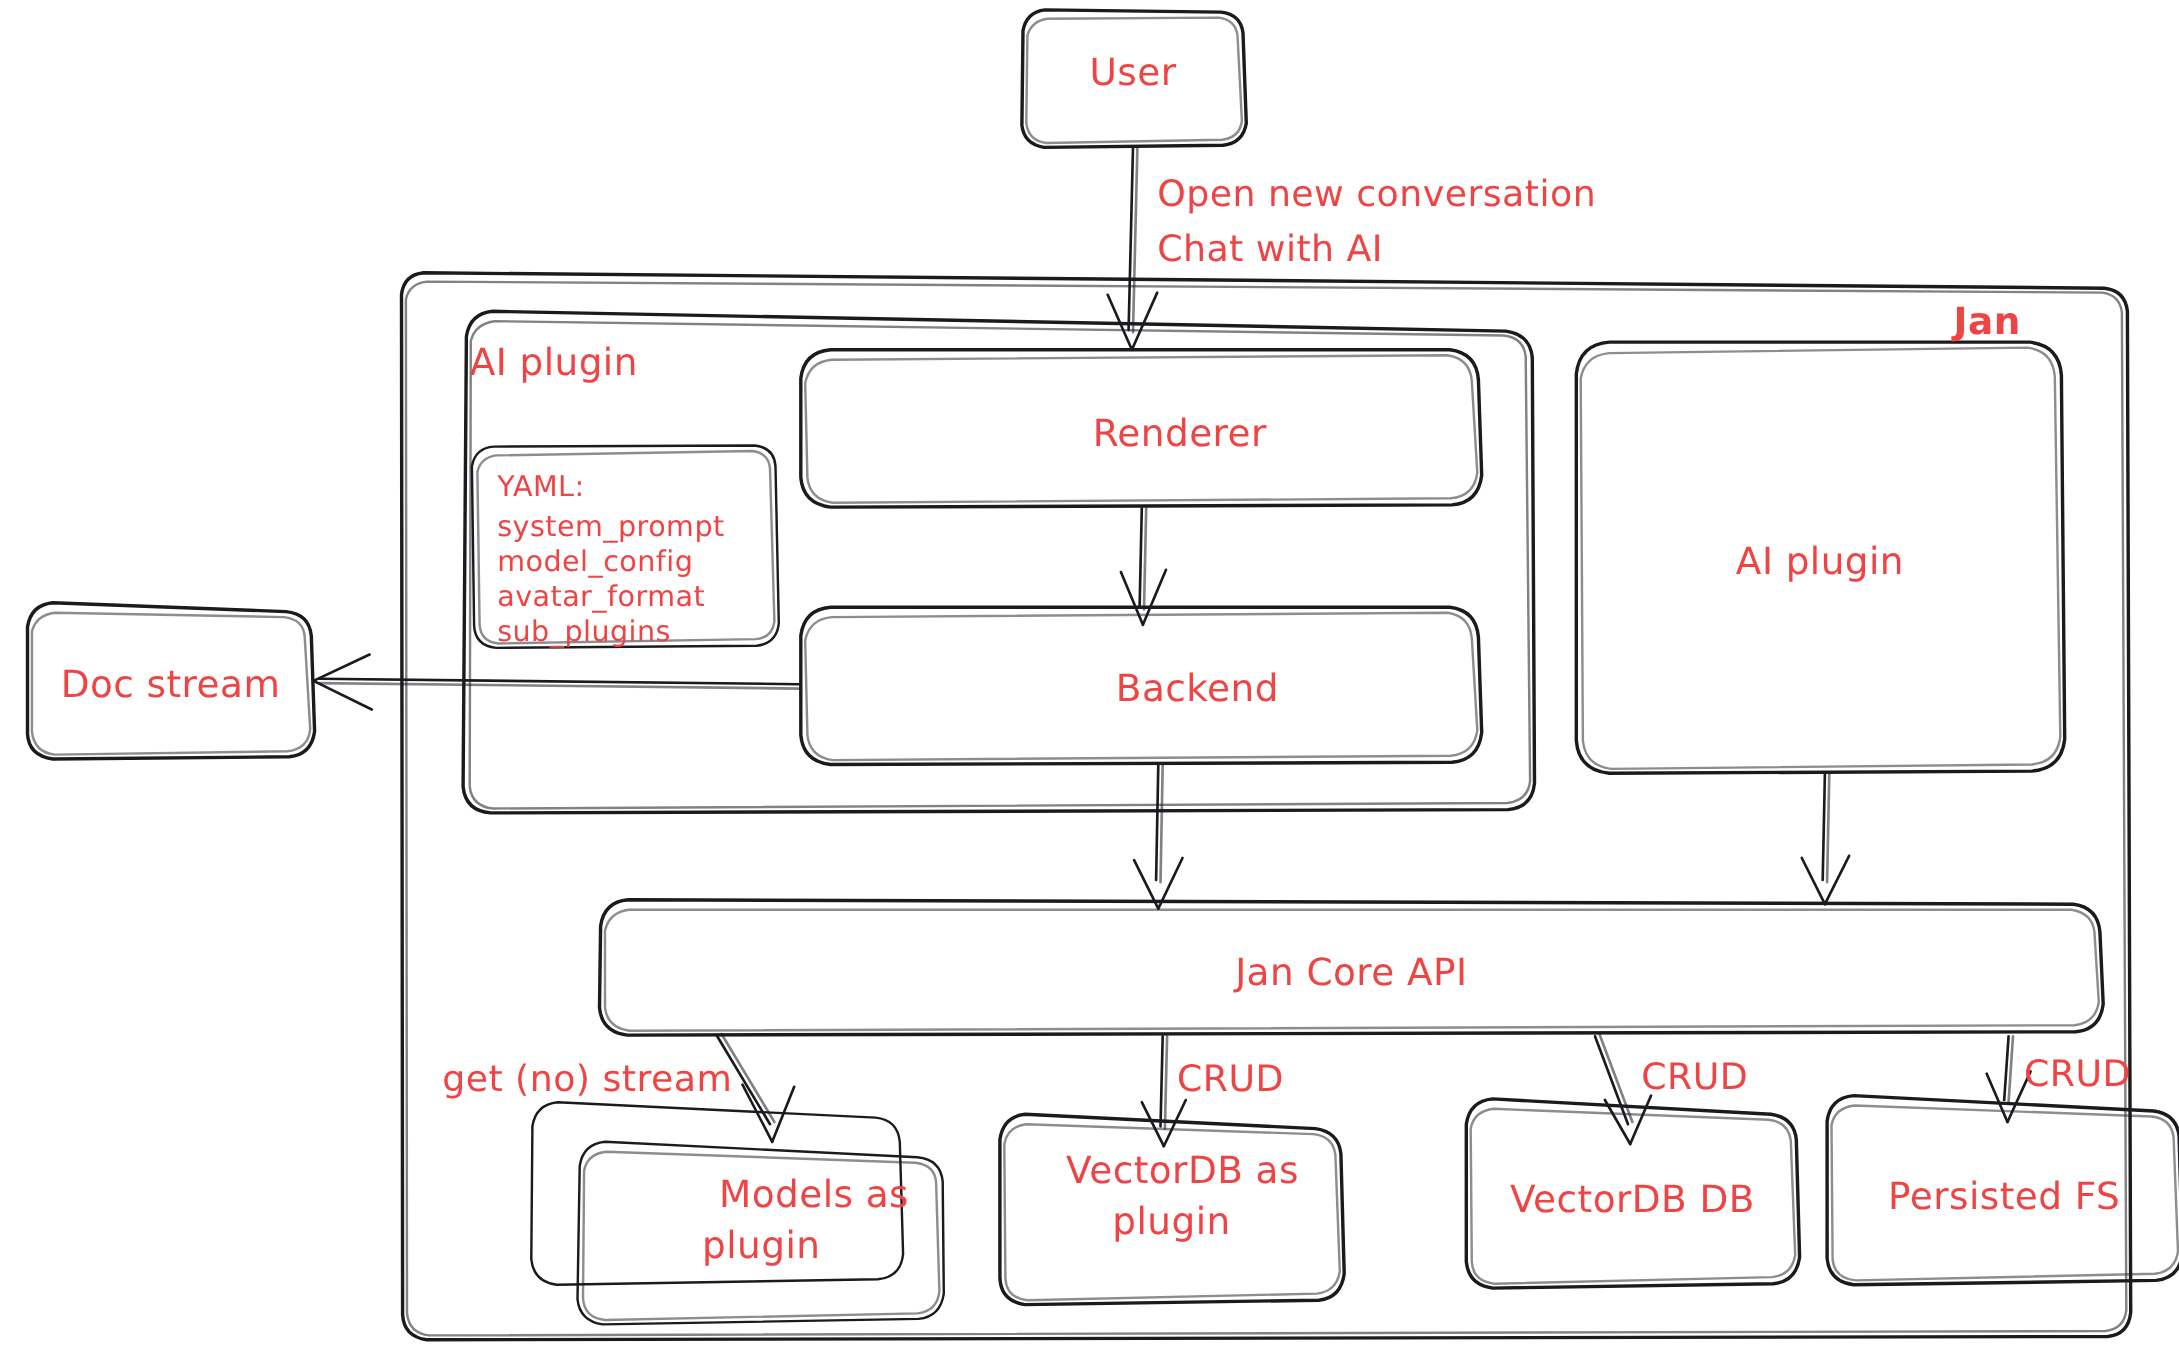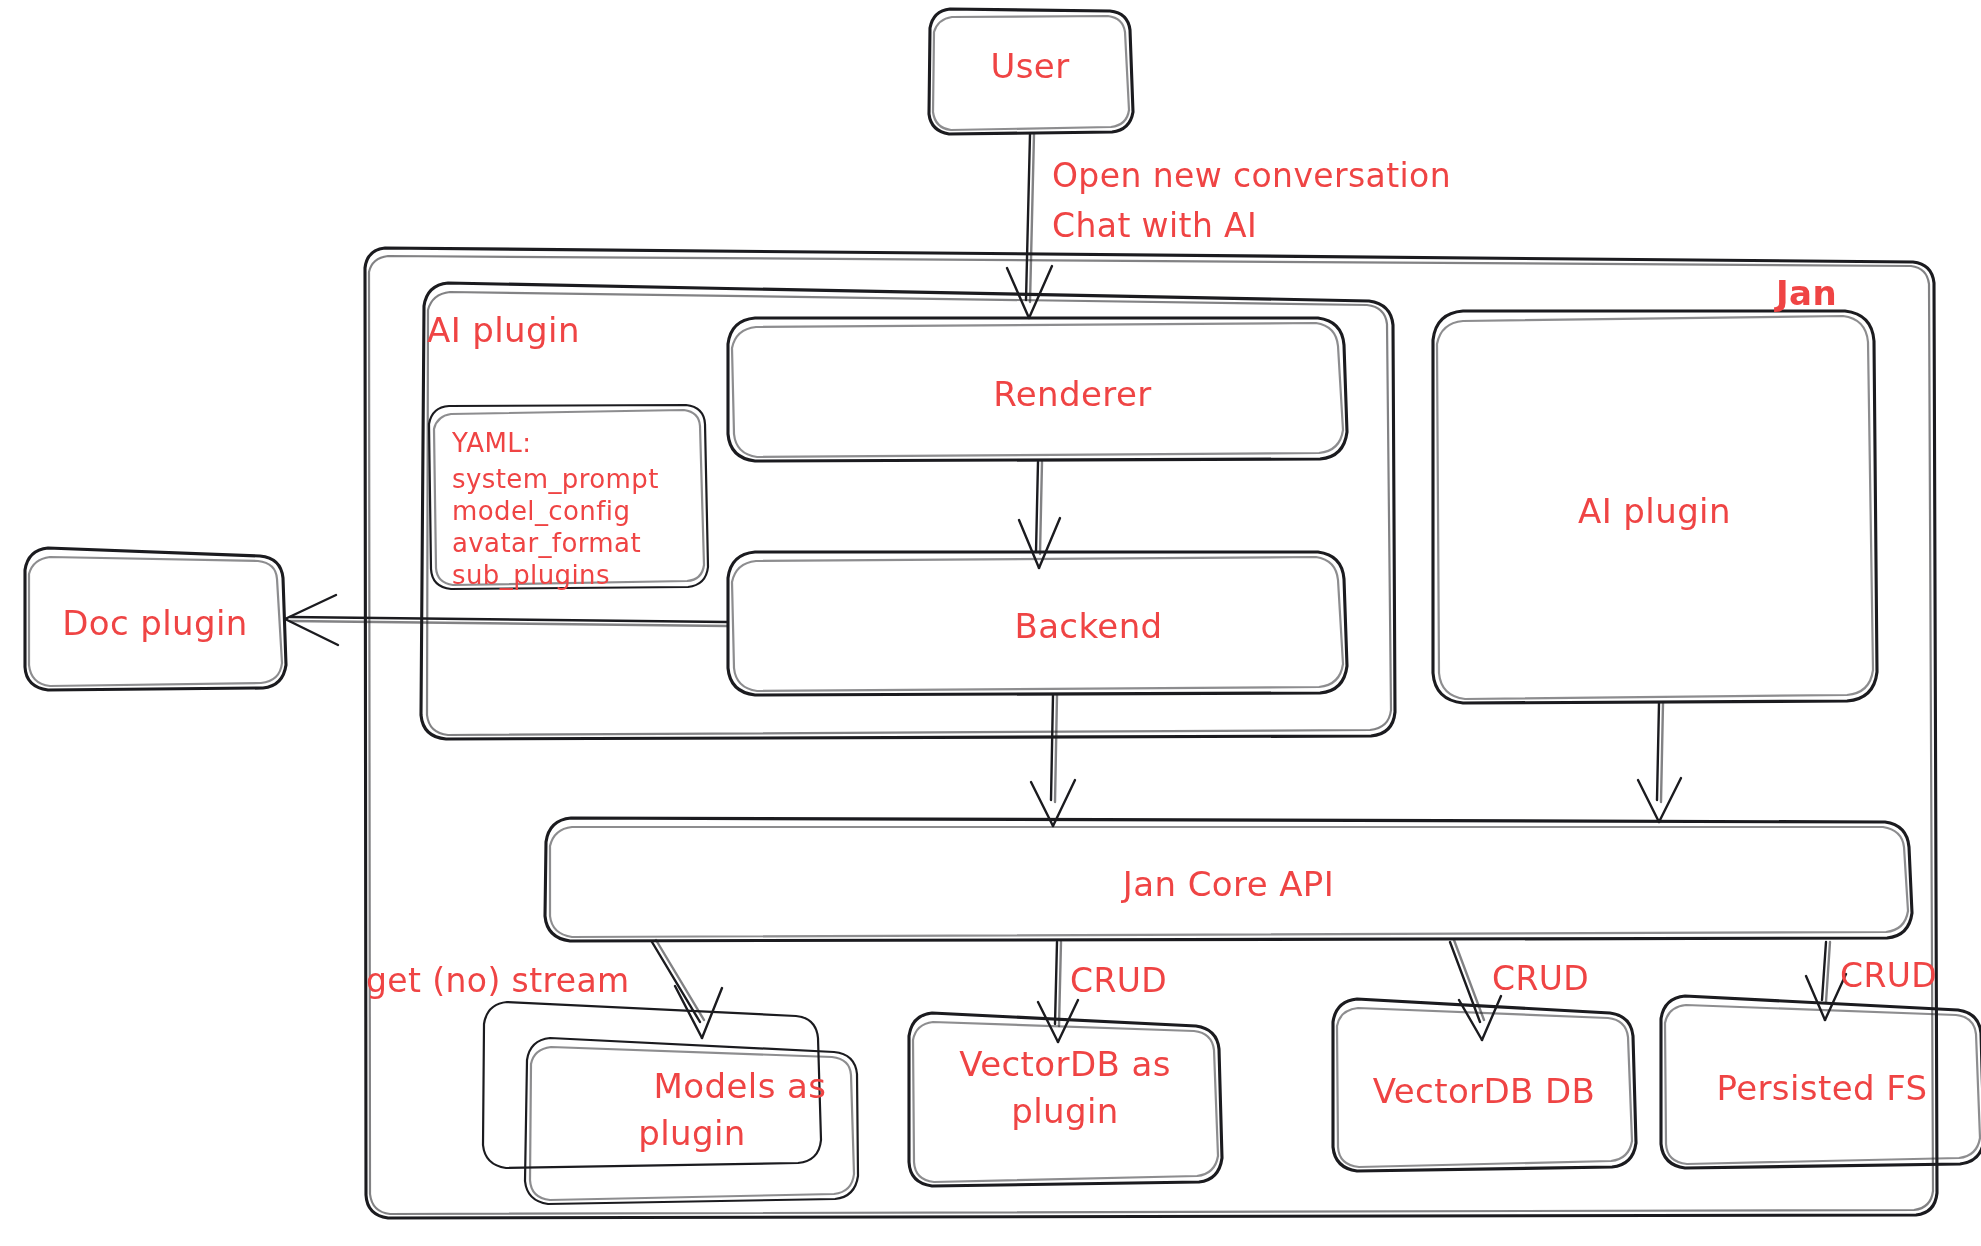--- a/index.html
+++ b/index.html
@@ -208,35 +208,35 @@
 
   <div class="lbl edge" style="left:1052px; top:155px;">Open new conversation</div>
   <div class="lbl edge" style="left:1052px; top:205px;">Chat with AI</div>
 
   <div class="lbl boxtext" style="left:728px; top:373px; width:689px;">Renderer</div>
 
   <div class="lbl boxtext" style="left:728px; top:605px; width:721px;">Backend</div>
 
   <div class="lbl boxtext" style="left:1433px; top:490px; width:443px;">AI plugin</div>
 
-  <div class="lbl boxtext" style="left:25px; top:602px; width:260px;">Doc plugin</div>
+  <div class="lbl boxtext" style="left:25px; top:602px; width:260px;">Doc stream</div>
 
   <div class="lbl boxtext" style="left:546px; top:863px; width:1365px;">Jan Core API</div>
 
   <div class="lbl boxtext" style="left:527px; top:1065px; width:330px;padding-left:48px;">Models as</div>
   <div class="lbl boxtext" style="left:527px; top:1112px; width:330px;">plugin</div>
 
-  <div class="lbl boxtext" style="left:909px; top:1043px; width:312px;">VectorDB as</div>
+  <div class="lbl boxtext" style="left:909px; top:1043px; width:312px;padding-left:10px;">VectorDB as</div>
   <div class="lbl boxtext" style="left:909px; top:1090px; width:312px;">plugin</div>
 
   <div class="lbl boxtext" style="left:1333px; top:1070px; width:302px;">VectorDB DB</div>
 
   <div class="lbl boxtext" style="left:1661px; top:1067px; width:322px;">Persisted FS</div>
 
-  <div class="lbl edge" style="left:366px; top:960px;">get (no) stream</div>
+  <div class="lbl edge" style="left:366px; top:960px;padding-left:36px;">get (no) stream</div>
 
   <div class="lbl edge" style="left:1070px; top:960px;">CRUD</div>
 
   <div class="lbl edge" style="left:1492px; top:958px;">CRUD</div>
 
   <div class="lbl edge" style="left:1840px; top:955px;">CRUD</div>
 
   <div class="lbl yaml" style="left:452px; top:424px;">YAML:</div>
   <div class="lbl yaml" style="left:452px; top:460px;">system_prompt</div>
   <div class="lbl yaml" style="left:452px; top:492px;">model_config</div>

